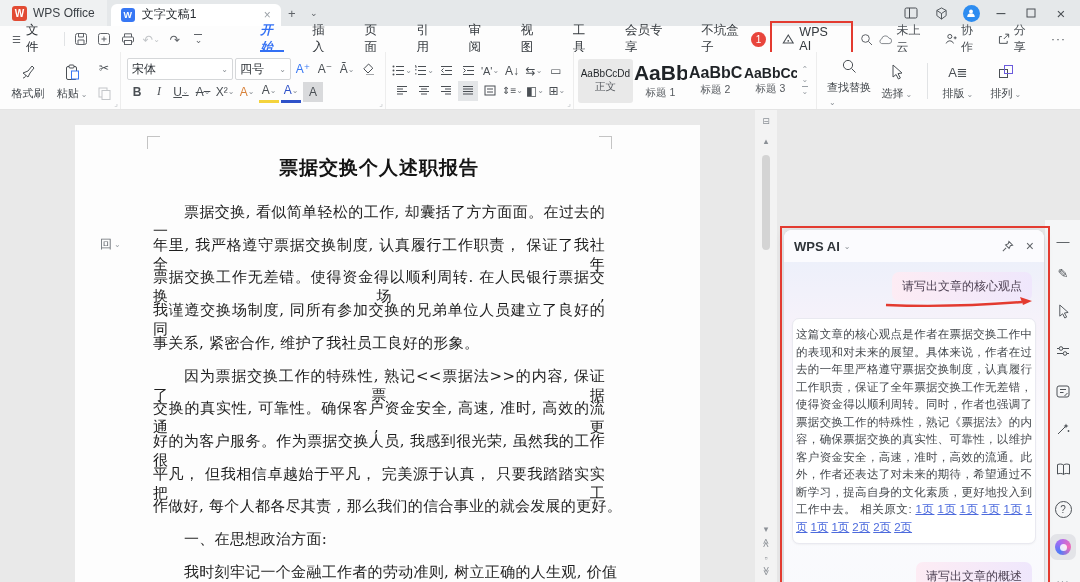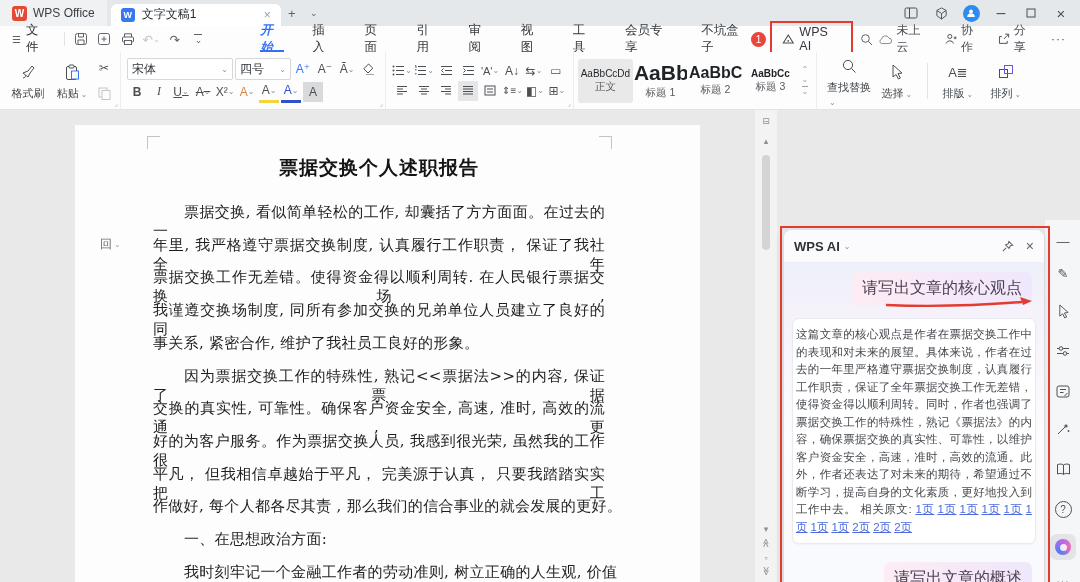--- a/index.html
+++ b/index.html
@@ -79,21 +79,21 @@
 
   
   #ai-panel{left:784px;top:120px;width:260px;height:454px;background:#fff;border-radius:8px;
             box-shadow:0 2px 10px rgba(40,40,80,.15);overflow:hidden;display:flex;flex-direction:column;}
   #ai-annot{left:780px;top:116px;width:266px;height:461px;border:2px solid #e33b30;pointer-events:none;z-index:9;}
   #ai-head{height:32px;display:flex;align-items:center;padding:0 10px;gap:4px;background:#fbfbfe;}
   #ai-title{font-size:13px;color:#2f3439;font-weight:bold;}
   #ai-head .hicon{margin-left:auto;color:#5f6368;}
   #ai-body{flex:1;position:relative;background:linear-gradient(180deg,#edf0fa 0%,#f6f2fa 14%,#fcfcfe 42%,#f7f8fc 100%);
            padding:8px 10px 0 10px;font-size:11.5px;overflow:hidden;}
-  .bubble{position:absolute;right:12px;padding:6px 10px;border-radius:7px;font-size:16px;color:#4e4254;
+  .bubble{position:absolute;right:12px;padding:6px 10px;border-radius:7px;font-size:12px;color:#4e4254;
           background:linear-gradient(90deg,#fdecf4,#efe7fc);white-space:nowrap;}
   .aicard{position:absolute;left:8px;right:8px;background:#fff;border:1px solid #e9e9f0;border-radius:7px;
           padding:7px 3px;color:#45494e;line-height:17.5px;text-align:justify;box-shadow:0 1px 2px rgba(0,0,0,.04);}
   .rel-link{color:#4d6bdd;text-decoration:underline;margin-right:3px;}
   .red-arrow{position:absolute;right:10px;height:14px;}
 
   
   #right-rail{left:1044px;top:110px;width:36px;height:472px;background:#f5f6f7;border-left:1px solid #e8e8e8;}
   .rail-i{position:absolute;left:0;width:36px;height:26px;display:flex;align-items:center;justify-content:center;color:#4c5156;font-size:13px;}
   .rail-ai{width:26px;height:26px;border-radius:7px;background:#e3e4e8;display:flex;align-items:center;justify-content:center;}
@@ -415,21 +415,21 @@
     </div>
     <div class="stylecell">
       <span class="prev" style="font-size:21px;font-weight:bold">AaBb</span>
       <span class="lbl">标题 1</span>
     </div>
     <div class="stylecell">
       <span class="prev" style="font-size:16px;font-weight:bold">AaBbC</span>
       <span class="lbl">标题 2</span>
     </div>
     <div class="stylecell">
-      <span class="prev" style="font-size:10px;font-weight:bold">AaBbCc</span>
+      <span class="prev" style="font-size:14px;font-weight:bold">AaBbCc</span>
       <span class="lbl">标题 3</span>
     </div>
     <div class="arrcol">
       <span>⌃</span>
       <span>⌄</span>
       <span style="border-top:1px solid #9aa0a6;margin-top:1px">⌄</span>
     </div>
   </div>
 
   <div class="rb-group" style="border-right:none;gap:4px;padding:0 10px;">

